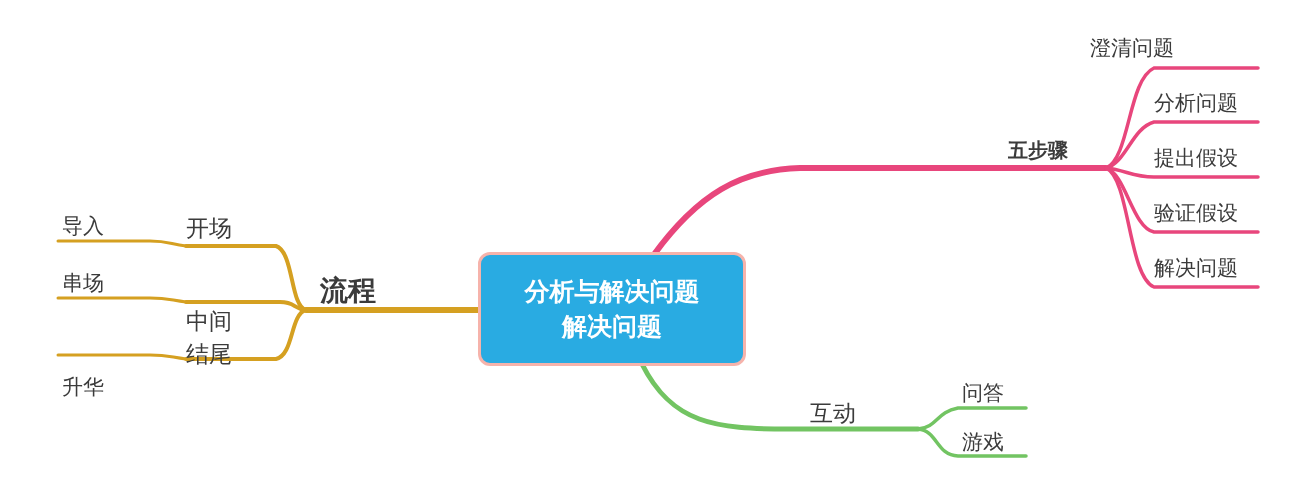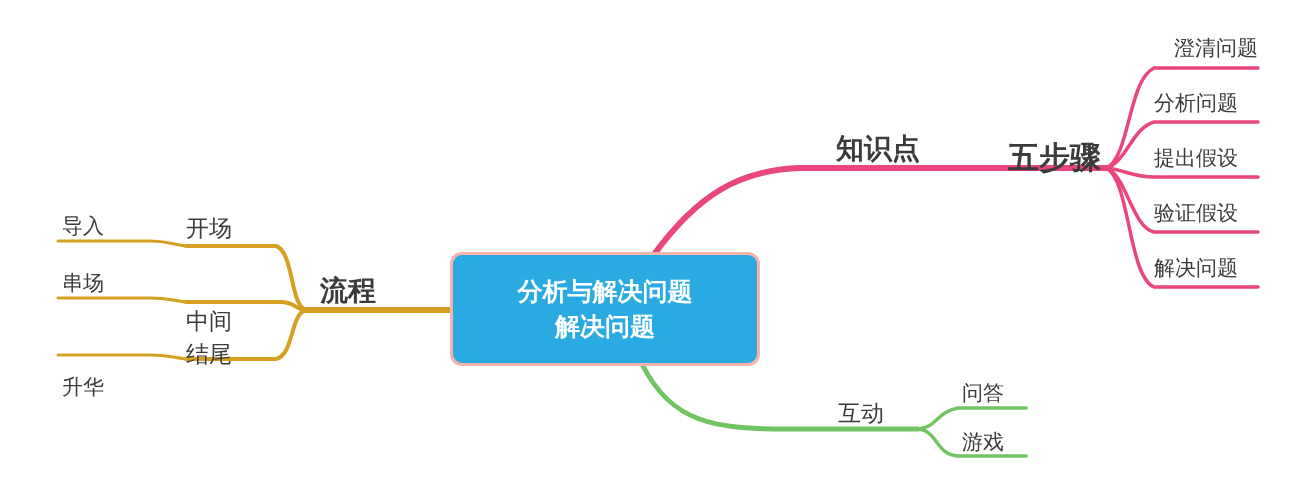--- a/index.html
+++ b/index.html
@@ -13,22 +13,22 @@
   }
   .links {
     position: absolute;
     left: 0; top: 0;
     width: 1291px; height: 495px;
   }
   .links path { fill: none; stroke-linecap: round; }
 
   .center-node {
     position: absolute;
-    left: 450px; top: 252px;
-    width: 310px; height: 114px;
+    left: 478px; top: 252px;
+    width: 268px; height: 114px;
     background: #29abe2;
     border: 3px solid #f6b3ab;
     border-radius: 12px;
     box-sizing: border-box;
     display: flex;
     flex-direction: column;
     align-items: center;
     justify-content: center;
     color: #ffffff;
     font-size: 25px;
@@ -38,44 +38,44 @@
     cursor: pointer;
   }
 
   .label {
     position: absolute;
     color: #3b3b3b;
     white-space: nowrap;
     cursor: pointer;
   }
   .lbl-main  { font-size: 28px; font-weight: 600; }
-  .lbl-sub   { font-size: 31px; font-weight: 600; }
+  .lbl-sub   { font-size: 20px; font-weight: 600; }
   .lbl-mid   { font-size: 23px; font-weight: 400; text-align: center; }
   .lbl-leaf  { font-size: 21px; font-weight: 400; }
 
   
   .pos-zhishidian  { left: 836px;  top: 130px; }
   .pos-wubuzhou    { left: 1008px; top: 137px; }
-  .pos-leaf-r1     { left: 1174px; top: 34px; text-align: right;  }
+  .pos-leaf-r1     { left: 1090px; top: 34px; text-align: right;  }
   .pos-leaf-r2     { left: 1154px; top: 89px;  }
   .pos-leaf-r3     { left: 1154px; top: 144px; }
   .pos-leaf-r4     { left: 1154px; top: 199px; }
   .pos-leaf-r5     { left: 1154px; top: 254px; }
 
   
   .pos-liucheng    { left: 320px;  top: 272px; }
   .pos-kaichang    { left: 186px;  top: 213px; }
   .pos-zhongjian   { left: 186px;  top: 270px; margin-top: 36px; }
   .pos-jiewei      { left: 186px;  top: 339px; }
   .pos-daoru       { left: 62px;   top: 212px; }
   .pos-chuanchang  { left: 62px;   top: 269px; }
   .pos-shenghua    { left: 62px;   top: 326px; margin-top: 47px; }
 
   
-  .pos-hudong      { left: 838px;  top: 398px; }
+  .pos-hudong      { left: 810px;  top: 398px; }
   .pos-wenda       { left: 962px;  top: 379px; }
   .pos-youxi       { left: 962px;  top: 428px; }
 </style>
 </head>
 <body>
 
 <div class="canvas">
 
   <svg class="links" viewBox="0 0 1291 495" aria-hidden="true">
 
@@ -103,21 +103,20 @@
       <path d="M 918 429 C 938 427 936 412 958 408 L 1026 408" stroke-width="3.5"></path>
       <path d="M 918 429 C 938 431 936 455 958 456 L 1026 456" stroke-width="3.5"></path>
     </g>
   </svg>
 
   <div class="center-node">
     <div>分析与解决问题</div>
     <div>解决问题</div>
   </div>
 
-  <div class="label lbl-main pos-zhishidian">知识点</div>
   <div class="label lbl-sub  pos-wubuzhou">五步骤</div>
   <div class="label lbl-leaf pos-leaf-r1">澄清问题</div>
   <div class="label lbl-leaf pos-leaf-r2">分析问题</div>
   <div class="label lbl-leaf pos-leaf-r3">提出假设</div>
   <div class="label lbl-leaf pos-leaf-r4">验证假设</div>
   <div class="label lbl-leaf pos-leaf-r5">解决问题</div>
 
   <div class="label lbl-main pos-liucheng">流程</div>
   <div class="label lbl-mid  pos-kaichang">开场</div>
   <div class="label lbl-mid  pos-zhongjian">中间</div>

